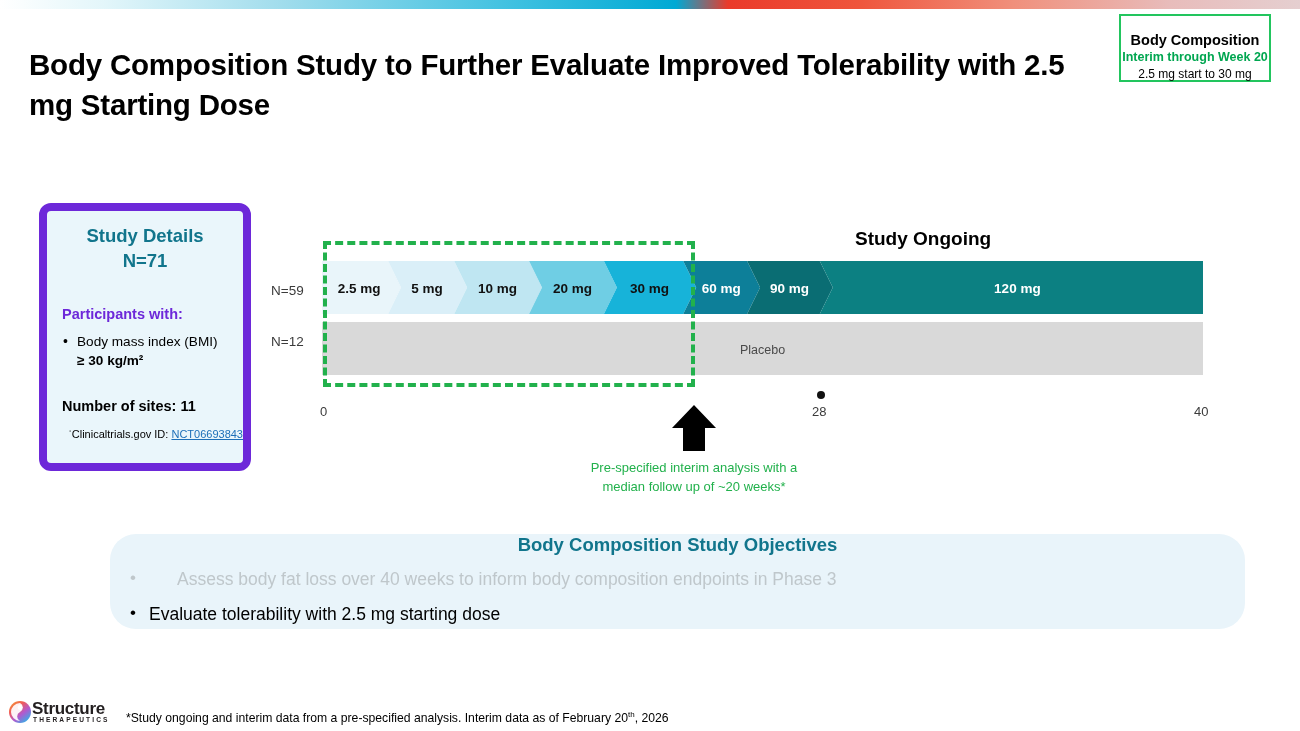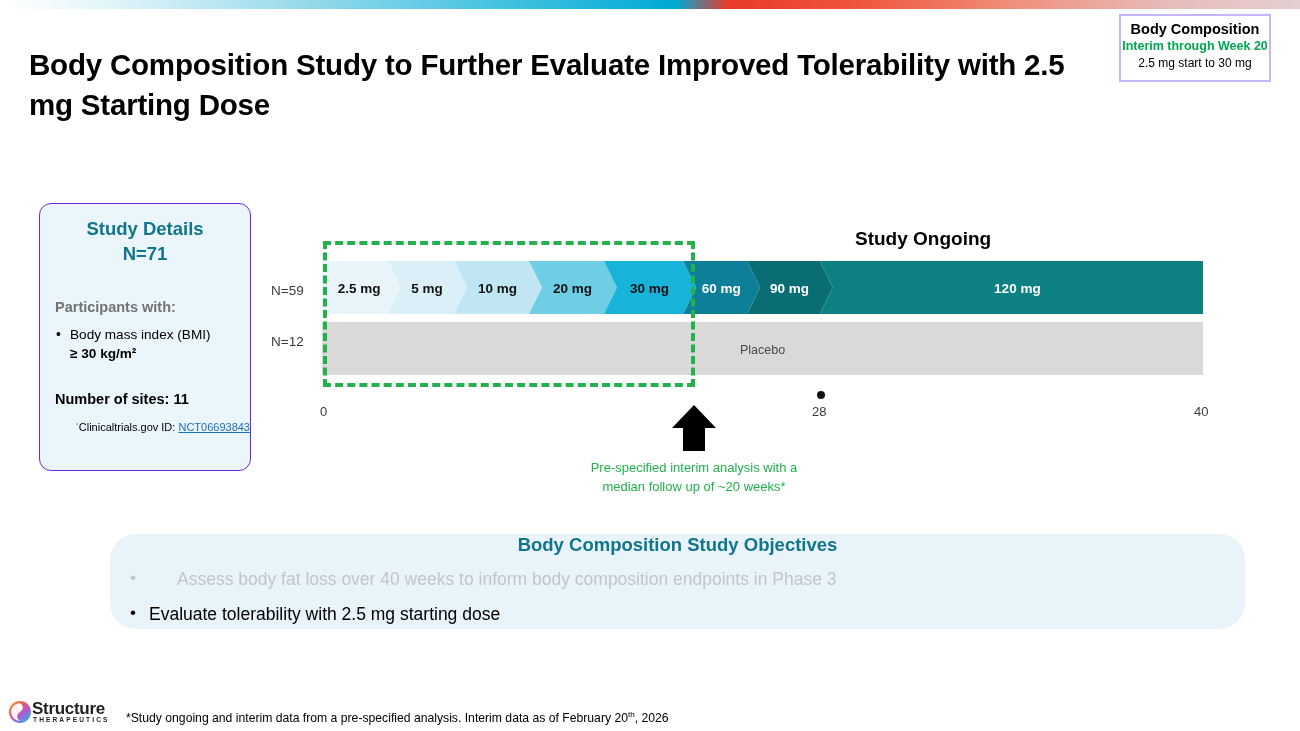--- a/index.html
+++ b/index.html
@@ -44,43 +44,43 @@
     line-height: 40px;
     letter-spacing: -0.2px;
     color: #000000;
   }
 
   
   #corner-badge {
     position: absolute;
     left: 1119px; top: 14px;
     width: 152px; height: 68px;
-    border: 2px solid #c4b5fd;
+    border: 2px solid #22c55e;
     background: #ffffff;
     box-sizing: border-box;
     text-align: center;
-    padding-top: 5px;
+    padding-top: 16px;
   }
   #corner-badge .b1 {
     font-size: 14.5px; font-weight: bold; color: #000000; line-height: 17px;
   }
   #corner-badge .b2 {
     font-size: 12.5px; font-weight: bold; color: #00a650; line-height: 17px;
   }
   #corner-badge .b3 {
     font-size: 12px; color: #000000; line-height: 17px;
   }
 
   
   #study-details-card {
     position: absolute;
     left: 39px; top: 203px;
     width: 212px; height: 268px;
     background: #eaf6fb;
-    border: 1px solid #6d28d9;
+    border: 8px solid #6d28d9;
     border-radius: 12px;
     box-sizing: border-box;
   }
   #sd-title {
     text-align: center;
     font-size: 18.5px;
     font-weight: bold;
     color: #11758c;
     margin-top: 13px;
     line-height: 24px;
@@ -89,21 +89,21 @@
     text-align: center;
     font-size: 18.5px;
     font-weight: bold;
     color: #11758c;
     line-height: 26px;
   }
   #sd-participants {
     margin: 32px 0 0 15px;
     font-size: 14.5px;
     font-weight: bold;
-    color: #737373;
+    color: #6d28d9;
   }
   #sd-bullet-row {
     display: flex;
     margin: 10px 0 0 16px;
     width: 185px;
   }
   #sd-bullet-row .dot { width: 14px; font-size: 14px; line-height: 19px; }
   #sd-bullet-row .txt { font-size: 13.6px; line-height: 19px; }
   #sd-bullet-row .txt b { font-weight: bold; }
   #sd-sites {

